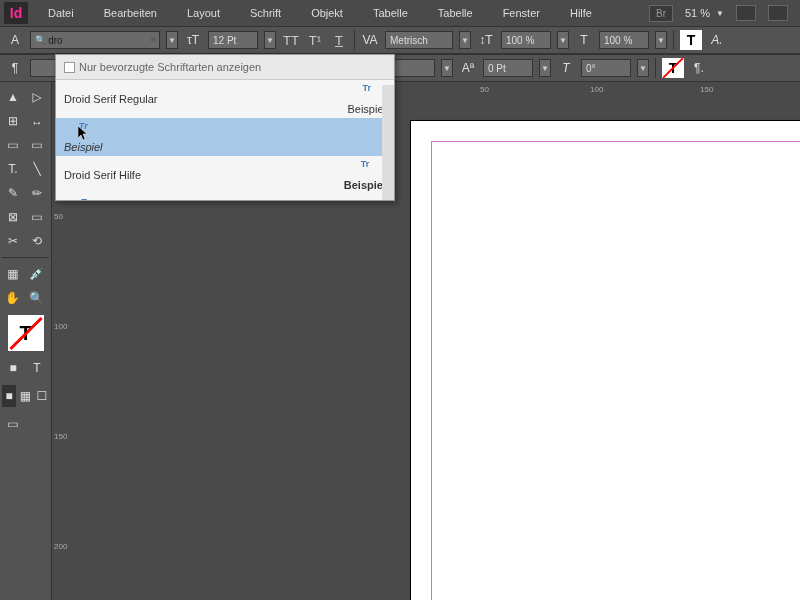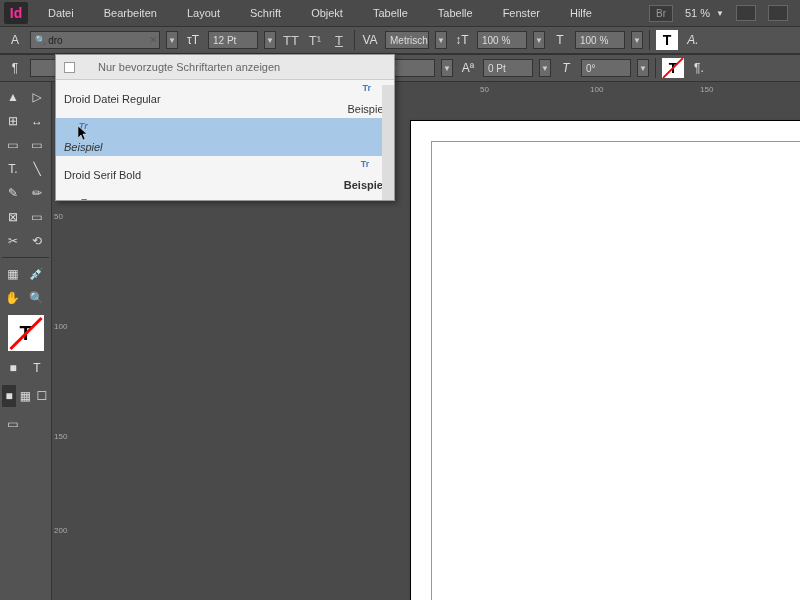--- a/index.html
+++ b/index.html
@@ -13,21 +13,21 @@
 .zoom { color: #ddd; font-size: 11px; display: flex; align-items: center; gap: 6px; }
 .mini-icon { width: 20px; height: 16px; background: #3a3a3a; border: 1px solid #666; }
 
 .control-row { background: #535353; height: 28px; display: flex; align-items: center; padding: 0 6px; gap: 6px; border-top: 1px solid #333; border-bottom: 1px solid #333; }
 .ctrl-icon { width: 18px; height: 18px; color: #ddd; display: flex; align-items: center; justify-content: center; font-size: 12px; }
 .font-search { background: #6a6a6a; border: 1px solid #333; height: 18px; width: 130px; display: flex; align-items: center; padding: 0 4px; font-size: 10px; color: #222; position: relative; }
 .font-search .srch { color: #888; margin-right: 2px; font-size: 9px; }
 .font-search .clear { position: absolute; right: 2px; color: #555; font-size: 9px; }
 .dd-arrow { width: 12px; height: 18px; background: #6a6a6a; border: 1px solid #333; display: flex; align-items: center; justify-content: center; color: #ccc; font-size: 8px; }
 .num-field { background: #6a6a6a; border: 1px solid #333; height: 18px; width: 50px; color: #ddd; font-size: 10px; padding: 4px 4px; display: flex; align-items: center; }
-.txt-field { background: #6a6a6a; border: 1px solid #333; height: 18px; width: 44px; color: #ddd; font-size: 10px; padding: 8px 4px; display: flex; align-items: center; }
+.txt-field { background: #6a6a6a; border: 1px solid #333; height: 18px; width: 68px; color: #ddd; font-size: 10px; padding: 8px 4px; display: flex; align-items: center; }
 .tt-btn { color: #ccc; font-size: 13px; width: 18px; text-align: center; }
 .sep { width: 1px; height: 20px; background: #333; }
 .t-swatch { width: 22px; height: 20px; background: #fff; display: flex; align-items: center; justify-content: center; font-size: 14px; font-weight: bold; position: relative; }
 .red-slash { position: absolute; width: 28px; height: 2px; background: red; transform: rotate(-45deg); }
 
 .workspace { display: flex; height: calc(600px - 82px); position: relative; }
 .toolbox { width: 52px; background: #535353; border-right: 1px solid #333; display: flex; flex-direction: column; padding: 4px 2px; gap: 2px; }
 .tool-row { display: flex; gap: 2px; }
 .tool { width: 22px; height: 22px; background: #535353; display: flex; align-items: center; justify-content: center; color: #ddd; font-size: 12px; cursor: pointer; }
 .tool-big { width: 36px; height: 36px; background: #fff; display: flex; align-items: center; justify-content: center; font-size: 20px; font-weight: bold; position: relative; margin: 4px auto; }
@@ -37,21 +37,21 @@
 .vruler-mark { position: absolute; left: 2px; }
 .canvas-area { flex: 1; background: #4a4a4a; position: relative; overflow: hidden; }
 .hruler { height: 18px; background: #4a4a4a; position: absolute; top: 0; left: 0; right: 0; font-size: 8px; color: #aaa; }
 .hruler-mark { position: absolute; top: 3px; }
 .page { position: absolute; background: #fff; border: 1px solid #000; top: 38px; left: 340px; width: 420px; height: 560px; box-shadow: 2px 2px 4px rgba(0,0,0,0.4); }
 .margin-box { position: absolute; border: 1px solid #d070d0; top: 20px; left: 20px; right: 20px; bottom: 20px; }
 .text-frame { position: absolute; border: 1px solid #4a90d9; top: 110px; left: 36px; width: 240px; height: 80px; }
 .sel-text { background: #3a6ea5; color: #fff; font-size: 9px; padding: 0 1px; display: inline-block; }
 
 .font-dropdown { position: absolute; top: 54px; left: 55px; width: 340px; background: #f5f5f5; border: 1px solid #999; box-shadow: 2px 2px 6px rgba(0,0,0,0.4); z-index: 100; }
-.fav-row { padding: 6px 8px; color: #666; font-size: 11px; display: flex; align-items: center; gap: 23px; border-bottom: 1px solid #ccc; background: #e8e8e8; }
+.fav-row { padding: 6px 8px; color: #666; font-size: 11px; display: flex; align-items: center; gap: 4px; border-bottom: 1px solid #ccc; background: #e8e8e8; }
 .fav-row .chk { width: 11px; height: 11px; border: 1px solid #999; background: #fff; }
 .font-list { max-height: 120px; overflow-y: auto; }
 .font-item { display: flex; padding: 3px 8px; font-size: 11px; color: #333; cursor: pointer; align-items: center; }
 .font-item.highlighted { background: #a8c8e8; }
 .font-name { flex: 1; }
 .font-preview { display: flex; align-items: center; gap: 10px; font-family: Georgia, serif; flex-direction: column; }
 .font-preview .tt { color: #4a7ab8; font-size: 9px; font-weight: bold; }
 .font-preview.italic { font-style: italic; }
 .font-preview.bold { font-weight: bold; }
 .scrollbar-track { position: absolute; right: 0; top: 30px; bottom: 0; width: 12px; background: #ddd; }
@@ -190,21 +190,21 @@
       </div>
     <div class="tool-row" style="margin-top:4px">
         <div class="tool">▭</div>
       </div>
   </div>
 
   <div class="vruler">
     <span class="vruler-mark" style="top:130px">50</span>
     <span class="vruler-mark" style="top:240px">100</span>
     <span class="vruler-mark" style="top:350px">150</span>
-    <span class="vruler-mark" style="top:444px">200</span>
+    <span class="vruler-mark" style="top:460px">200</span>
   </div>
 
   <div class="canvas-area">
     <div class="hruler">
       <span class="hruler-mark" style="left:410px">50</span>
       <span class="hruler-mark" style="left:520px">100</span>
       <span class="hruler-mark" style="left:630px">150</span>
 
     </div>
     <div class="page">
@@ -213,34 +213,34 @@
   </div>
 </div>
 
 <div class="font-dropdown">
   <div class="fav-row">
     <span class="chk"></span>
     <span>Nur bevorzugte Schriftarten anzeigen</span>
   </div>
   <div class="font-list">
     <div class="font-item">
-      <span class="font-name">Droid Datei Regular</span>
+      <span class="font-name">Droid Serif Regular</span>
       <span class="font-preview">
           <span class="tt">Tr</span>
           <span>Beispiel</span>
         </span>
     </div>
     <div class="font-item highlighted">
       <span class="font-preview italic">
           <span class="tt">Tr</span>
           <span>Beispiel</span>
         </span>
     </div>
     <div class="font-item">
-      <span class="font-name">Droid Serif Bold</span>
+      <span class="font-name">Droid Serif Hilfe</span>
       <span class="font-preview bold">
           <span class="tt">Tr</span>
           <span>Beispiel</span>
         </span>
     </div>
     <div class="font-item">
       <span class="font-preview bold italic">
           <span class="tt">Tr</span>
           <span>Beispiel</span>
         </span>

